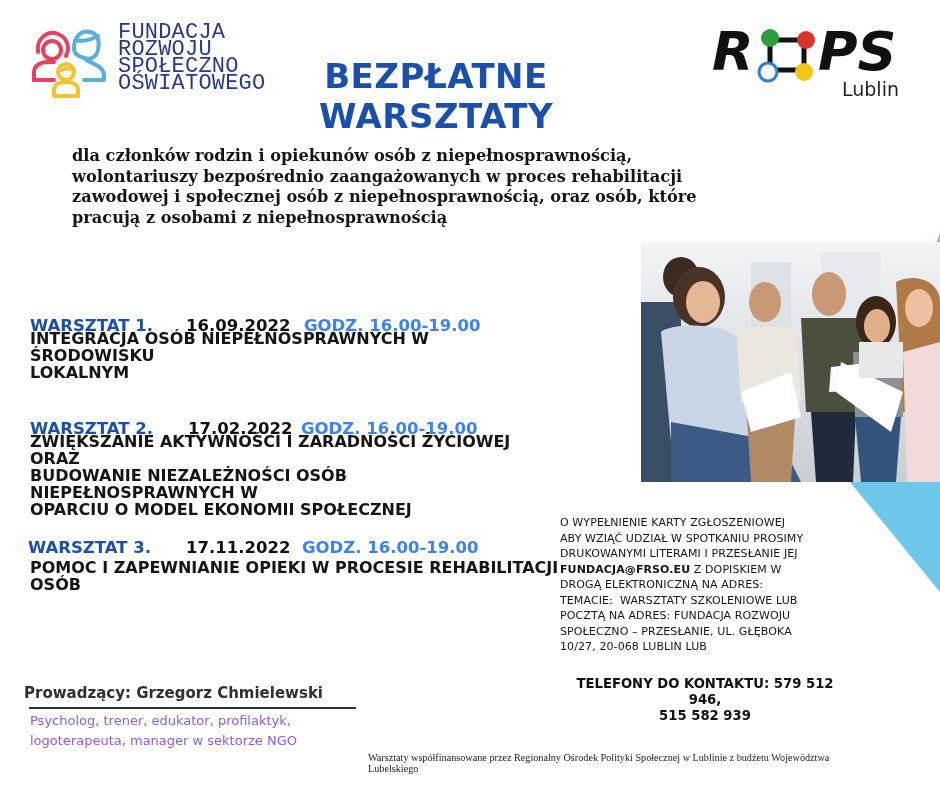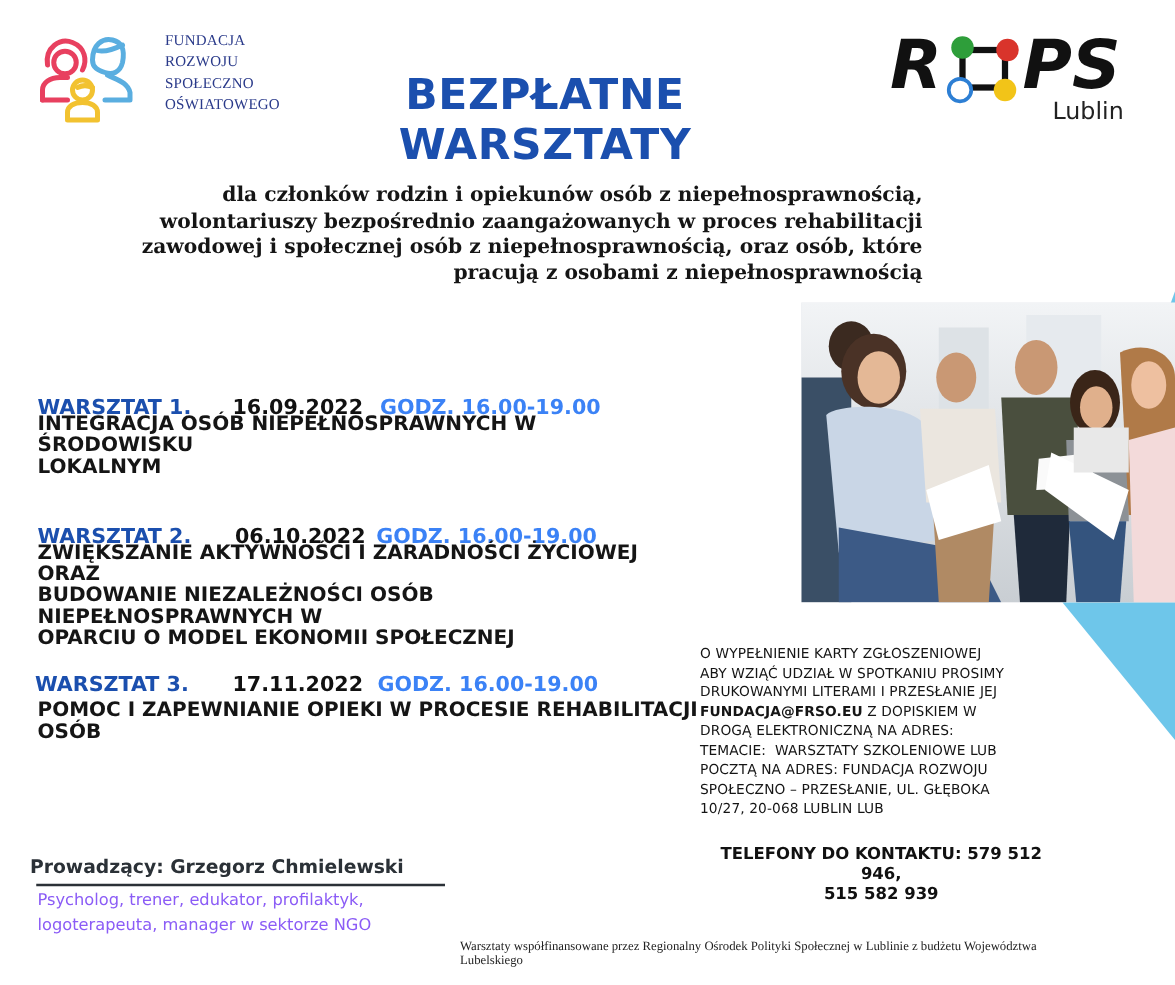--- a/index.html
+++ b/index.html
@@ -4,37 +4,37 @@
 <style>
   * { box-sizing: border-box; margin: 0; padding: 0; }
   html, body { width: 940px; height: 788px; background: #ffffff; overflow: hidden; }
   body { position: relative; font-family: "DejaVu Sans", sans-serif; color: #111; }
 
   .abs { position: absolute; }
 
   
   .frso-logo { left: 28px; top: 24px; width: 250px; height: 76px; }
   .frso-logo svg { position: absolute; left: 0; top: 0; }
-  .frso-text { position: absolute; left: 104px; top: 0; font-family: Liberation Serif, serif;
-    font-size: 12px; line-height: 17px; color: #2a3a8a; letter-spacing: 0.2px; }
+  .frso-text { position: absolute; left: 90px; top: 0; font-family: Liberation Mono, monospace;
+    font-size: 22px; line-height: 17px; color: #2a3a8a; letter-spacing: 0.2px; }
   .frso-text div { white-space: nowrap; }
 
   
   .rops-logo { left: 712px; top: 22px; width: 210px; height: 80px; }
   .rops-word { position: absolute; top: 0; font-family: "DejaVu Sans", sans-serif; font-weight: bold;
     font-style: italic; font-size: 54px; line-height: 60px; color: #111; }
   .rops-lublin { position: absolute; left: 130px; top: 56px; font-family: "DejaVu Sans", sans-serif;
     font-size: 19px; color: #222; }
 
   
   .title { left: 286px; top: 56px; width: 300px; text-align: center;
     font-family: "DejaVu Sans", sans-serif; font-weight: bold; font-size: 34px; line-height: 40px;
     color: #1b4fae; letter-spacing: 0.5px; }
 
-  .subtitle { left: 48px; top: 146px; width: 690px; text-align: right;
+  .subtitle { left: 72px; top: 146px; width: 690px; text-align: left;
     font-family: "DejaVu Serif", serif; font-weight: bold; font-size: 16.2px; line-height: 20.5px; color: #151515; }
 
   
   .ws-head { font-family: "DejaVu Sans", sans-serif; font-weight: bold; font-size: 16.5px; white-space: nowrap; }
   .ws-label { color: #1b4fae; display: inline-block; }
   .ws-date { color: #111; display: inline-block; }
   .ws-time { color: #3b82f6; display: inline-block; margin-top: 23px; }
   .ws-desc { font-family: "DejaVu Sans", sans-serif; font-weight: bold; font-size: 16px; line-height: 17px; color: #151515; width: 520px; }
 
   
@@ -118,21 +118,21 @@
 
 <div class="abs ws-head" style="left:30px;top:293px">
   <span class="ws-label" style="width:156px">WARSZTAT 1.</span><span class="ws-date" style="width:118px">16.09.2022</span><span class="ws-time">GODZ. 16.00-19.00</span>
 </div>
 <div class="abs ws-desc" style="left:30px;top:330px">
   <div>INTEGRACJA OSÓB NIEPEŁNOSPRAWNYCH W ŚRODOWISKU</div>
   <div>LOKALNYM</div>
 </div>
 
 <div class="abs ws-head" style="left:30px;top:396px">
-  <span class="ws-label" style="width:158px">WARSZTAT 2.</span><span class="ws-date" style="width:113px">06.10.2022</span><span class="ws-time">GODZ. 16.00-19.00</span>
+  <span class="ws-label" style="width:158px">WARSZTAT 2.</span><span class="ws-date" style="width:113px">17.02.2022</span><span class="ws-time">GODZ. 16.00-19.00</span>
 </div>
 <div class="abs ws-desc" style="left:30px;top:433px">
   <div>ZWIĘKSZANIE AKTYWNOŚCI I ZARADNOŚCI ŻYCIOWEJ ORAZ</div>
   <div>BUDOWANIE NIEZALEŻNOŚCI OSÓB NIEPEŁNOSPRAWNYCH W</div>
   <div>OPARCIU O MODEL EKONOMII SPOŁECZNEJ</div>
 </div>
 
 <div class="abs ws-head" style="left:28px;top:515px">
   <span class="ws-label" style="width:158px">WARSZTAT 3.</span><span class="ws-date" style="width:116px">17.11.2022</span><span class="ws-time">GODZ. 16.00-19.00</span>
 </div>

